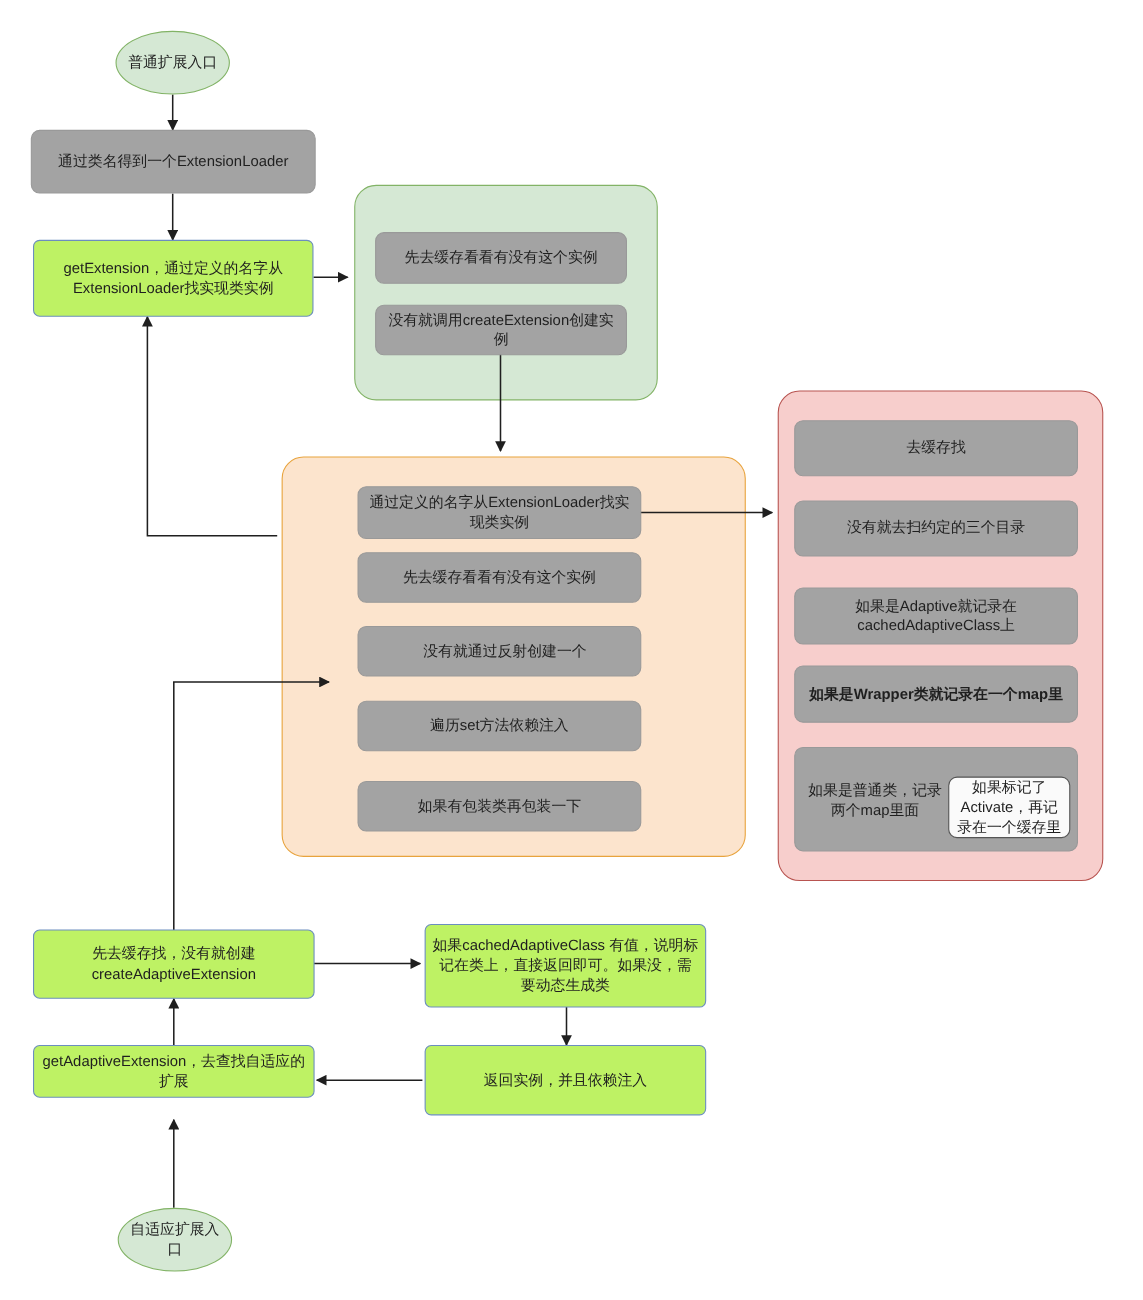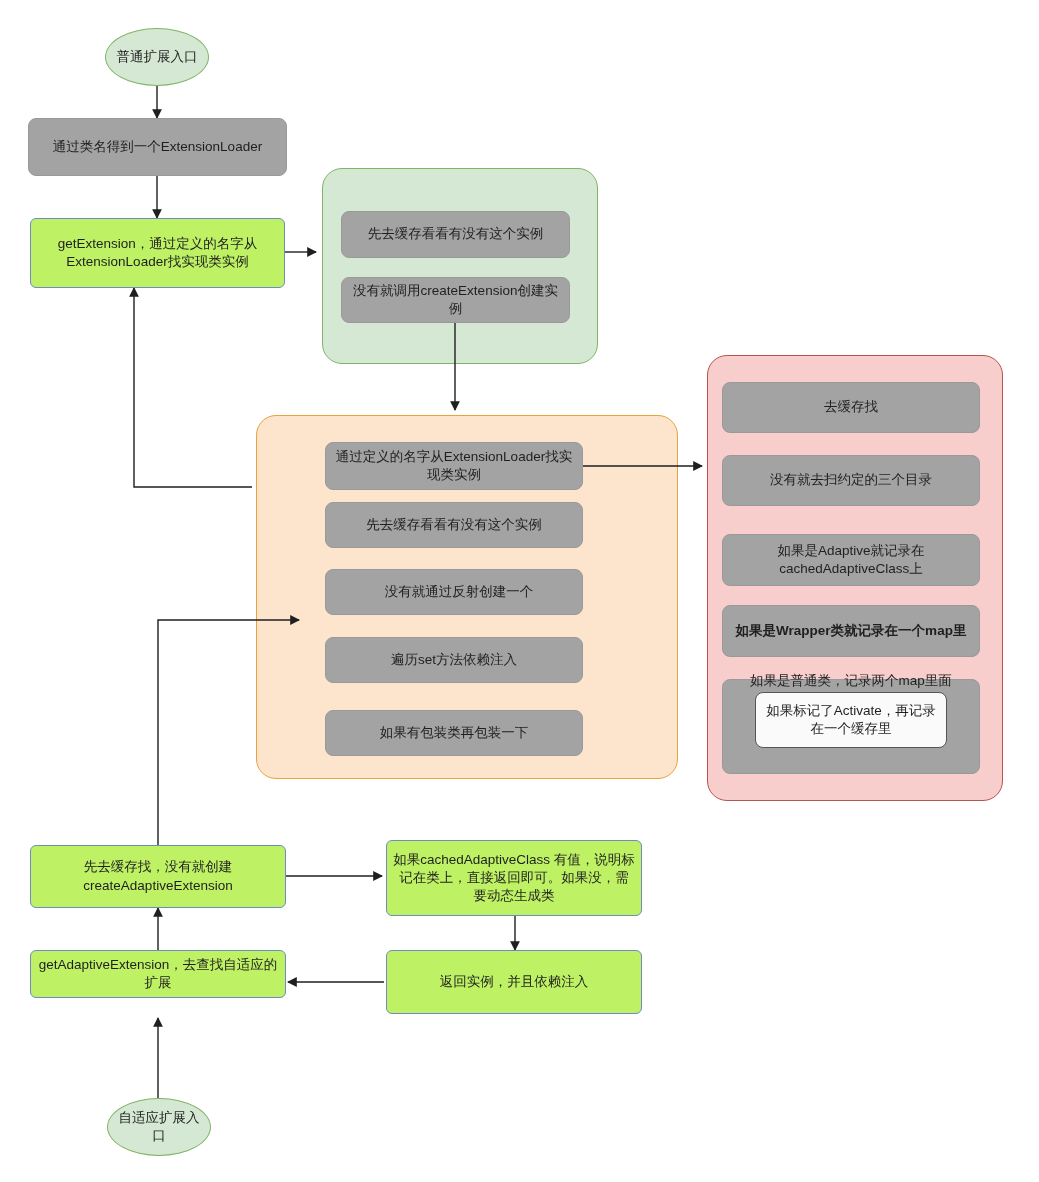--- a/index.html
+++ b/index.html
@@ -144,21 +144,21 @@
 
   <div class="node grey-box" style="left:722px; top:382px; width:258px; height:51px;">去缓存找</div>
 
   <div class="node grey-box" style="left:722px; top:455px; width:258px; height:51px;">没有就去扫约定的三个目录</div>
 
   <div class="node grey-box" style="left:722px; top:534px; width:258px; height:52px;">如果是Adaptive就记录在cachedAdaptiveClass上</div>
 
   <div class="node grey-box" style="left:722px; top:605px; width:258px; height:52px;font-weight:bold;">如果是Wrapper类就记录在一个map里</div>
 
   <div class="node grey-box" style="left:722px; top:679px; width:258px; height:95px; align-items:flex-start; padding-top:0;">
-    <div style="width:100%; display:flex; flex-direction:column; align-items:center;">
+    <div style="width:100%; display:flex; flex-direction:row; align-items:center;margin-top:24px;">
       <span style="display:block; width:100%; text-align:center; margin-top:-8px;">如果是普通类，记录两个map里面</span>
       <div class="node white-box" style="position:relative; left:0; top:2px; width:192px; height:56px;">如果标记了Activate，再记录在一个缓存里</div>
     </div>
   </div>
 
   <div class="node blue-box" style="left:30px; top:845px; width:256px; height:63px;">先去缓存找，没有就创建createAdaptiveExtension</div>
 
   <div class="node blue-box" style="left:386px; top:840px; width:256px; height:76px;">如果cachedAdaptiveClass 有值，说明标记在类上，直接返回即可。如果没，需要动态生成类</div>
 
   <div class="node blue-box" style="left:386px; top:950px; width:256px; height:64px;">返回实例，并且依赖注入</div>

